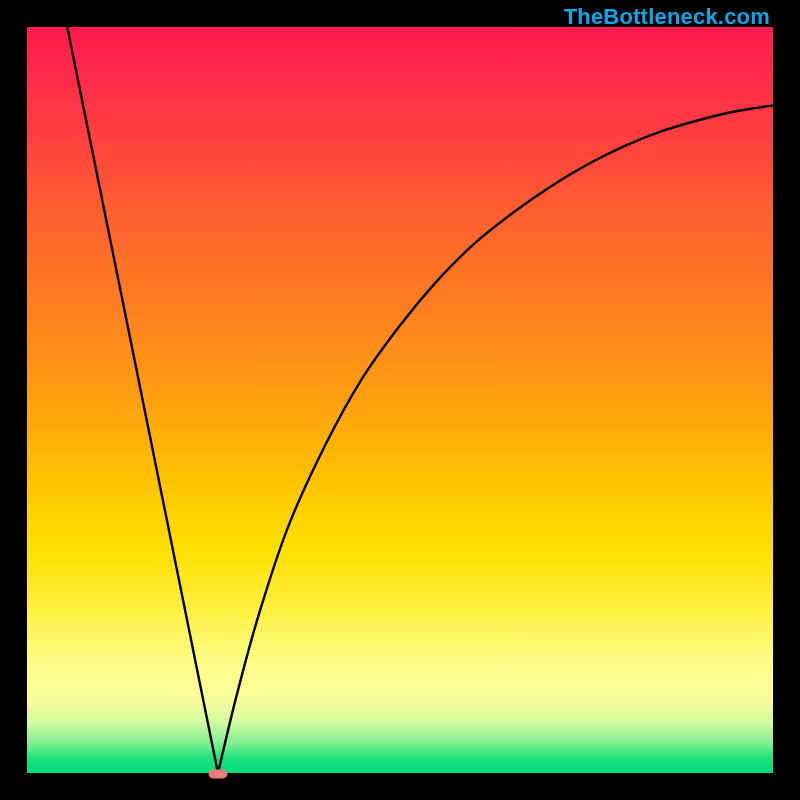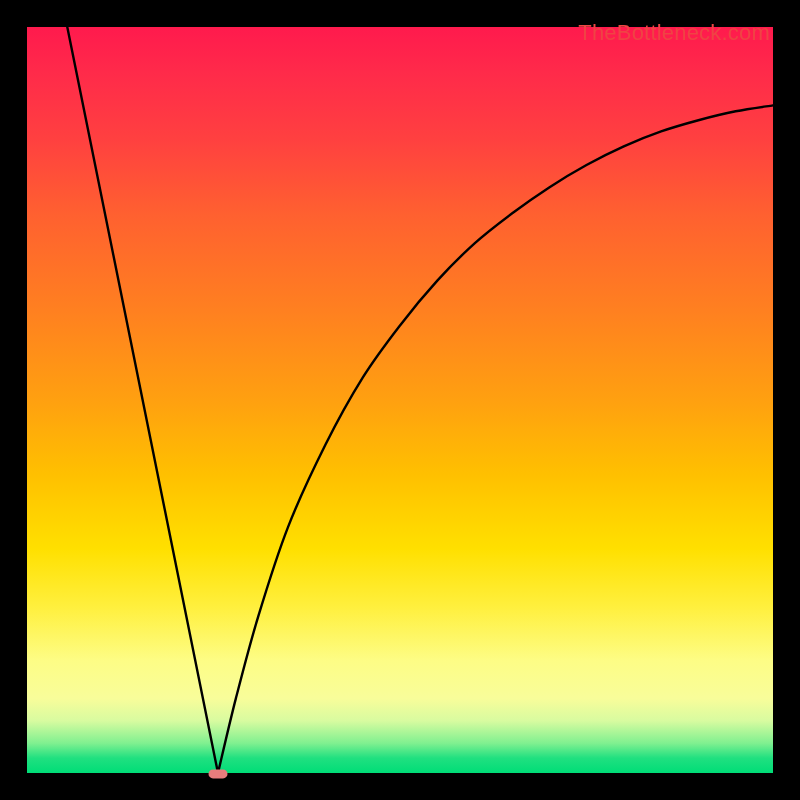--- a/index.html
+++ b/index.html
@@ -39,25 +39,25 @@
       #fdfd86 85%,
       #f8fd9a 90%,
       #d8fba0 93%,
       #80f090 96%,
       #20e080 98%,
       #00dd77 100%
     );
   }
   .watermark {
     position: absolute;
-    top: 20px;
+    top: 4px;
     right: 30px;
-    color: #ef4444;
+    color: #0ea5e9;
     font-size: 22px;
-    font-weight: 400;
+    font-weight: 700;
     letter-spacing: 0.2px;
     z-index: 10;
   }
   svg.curve {
     position: absolute;
     left: 0;
     top: 0;
     width: 746px;
     height: 746px;
     overflow: visible;

